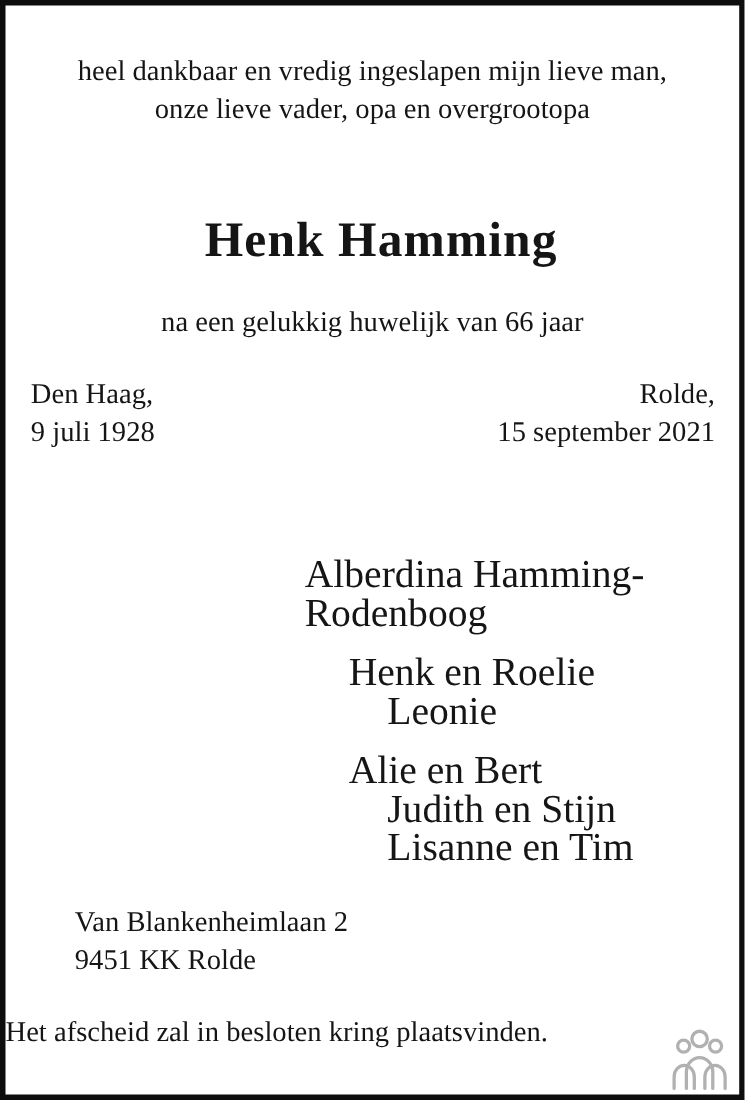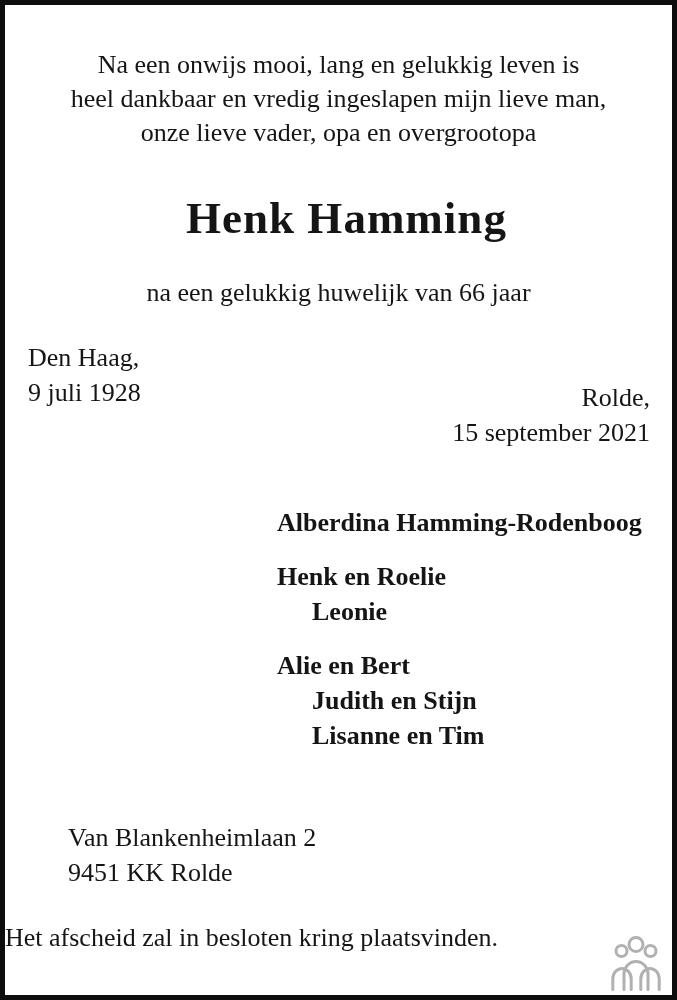--- a/index.html
+++ b/index.html
@@ -38,29 +38,28 @@
   .places-row {
     position: absolute;
     top: 335px; left: 23px; right: 22px;
     display: flex;
     justify-content: space-between;
     font-size: 26px;
     line-height: 35px;
     gap: 48px;
   }
   .places-row .birth { text-align: left; }
-  .places-row .death { text-align: right; margin-top: 40px; }
+  .places-row .death { text-align: right; }
   .family {
     position: absolute;
     top: 500px; left: 272px;
-    font-size: 26px;
+    font-size: 36px;
     line-height: 35px;
-    font-weight: bold;
   }
-  .family .group { margin-top: 19px; }
+  .family .group { margin-top: 19px; margin-left: 40px; }
   .family .child { margin-left: 35px; }
   .family em { font-style: italic; }
   .address {
     position: absolute;
     top: 815px; left: 23px;
     font-size: 26px;
     line-height: 35px;
     margin-left: 40px;
   }
   .closing {
@@ -76,21 +75,20 @@
     width: 50px;
     height: 57px;
   }
 </style>
 </head>
 <body>
 
 <div class="frame">
 
   <div class="intro center">
-    <div>Na een onwijs mooi, lang en gelukkig leven is</div>
     <div>heel dankbaar en vredig ingeslapen mijn lieve man,</div>
     <div>onze lieve vader, opa en overgrootopa</div>
   </div>
 
   <div class="name center">Henk Hamming</div>
 
   <div class="marriage center">na een gelukkig huwelijk van 66 jaar</div>
 
   <div class="places-row">
     <div class="birth">

